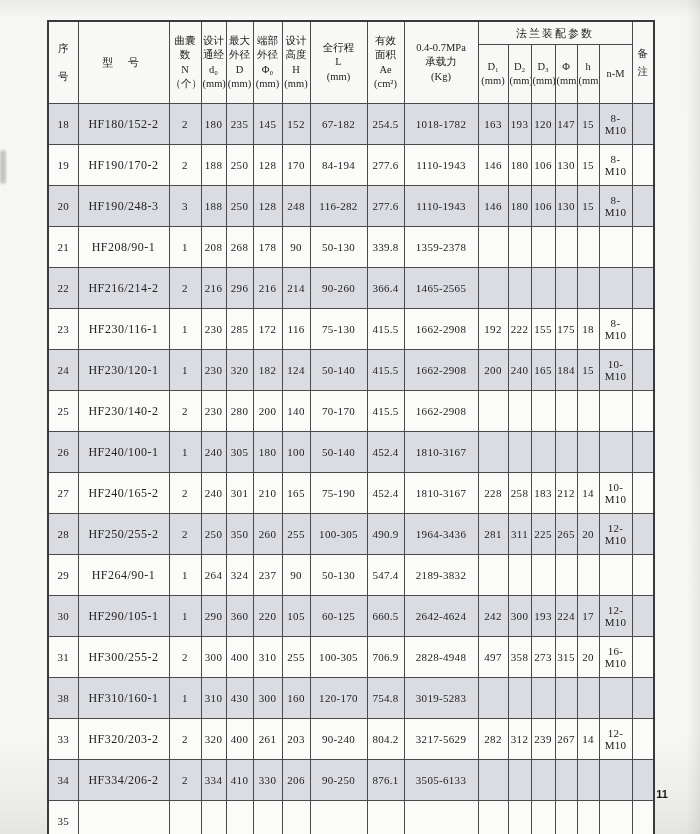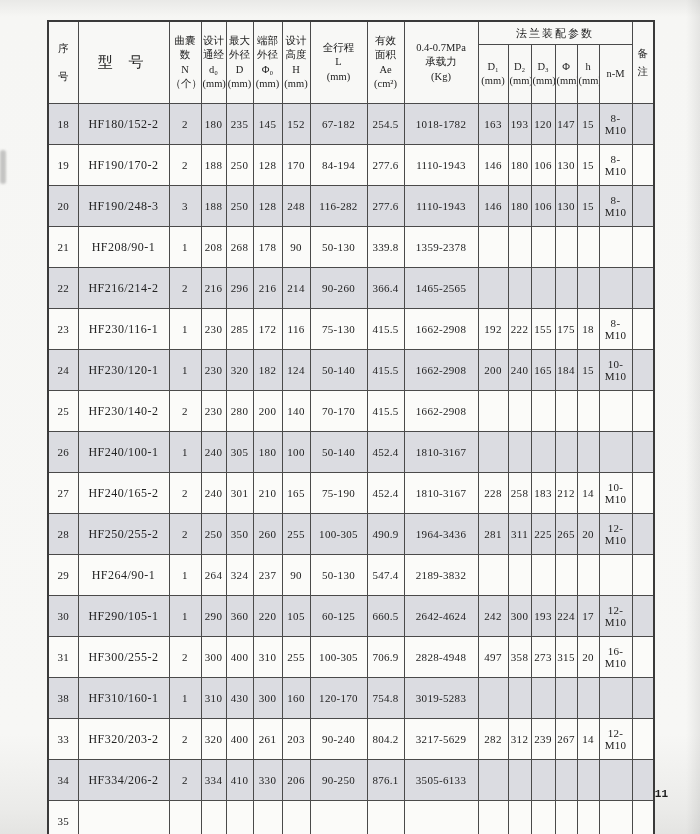--- a/index.html
+++ b/index.html
@@ -33,30 +33,30 @@
     padding:0 1px;overflow:hidden;
   }
   thead th{
     font-weight:normal;font-size:10.5px;line-height:1.35;
     white-space:pre-line;background:#f8f8f6;
   }
   th.h-group{height:22px;font-size:11px;letter-spacing:2px;}
   th.h-sub{height:58px;}
   th.h-serial{line-height:2.6;}
   th.h-remark{line-height:1.7;}
-  th.h-model{letter-spacing:6px;font-size:15px;}
+  th.h-model{letter-spacing:6px;font-size:11px;}
   tbody tr{height:41px;}
   tbody td{
     font-size:11px;letter-spacing:.3px;background:#fbfbf9;
   }
   tbody tr:nth-child(odd) td{background:#dbdce1;}
   td.c-model{font-size:12px;letter-spacing:.5px;}
   .page-number{
     position:absolute;right:32px;top:788px;
-    font-family:Liberation Mono, monospace;
+    font-family:Liberation Sans, sans-serif;
     font-size:11px;font-weight:700;color:#1c1c1c;
   }
 </style>
 </head>
 <body>
 
 <div class="page">
   <div class="smudge"></div>
 
   <table class="spec">

